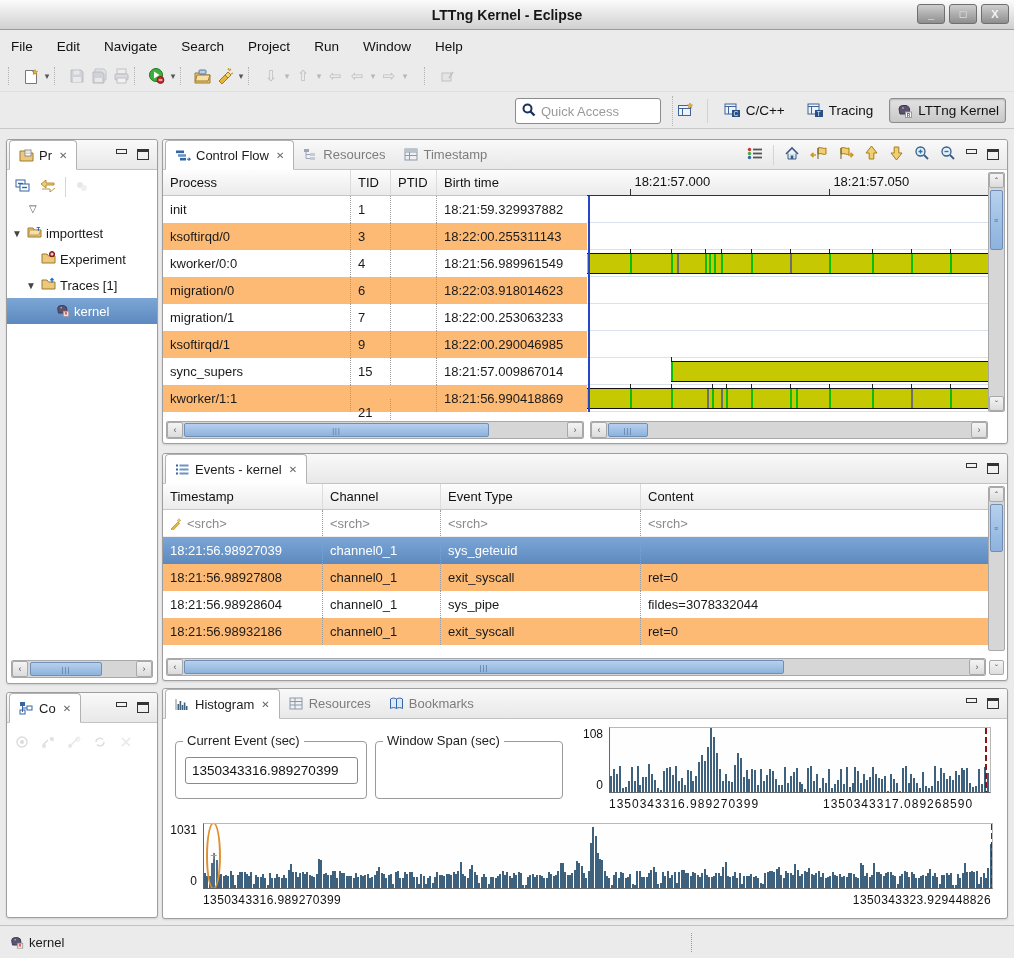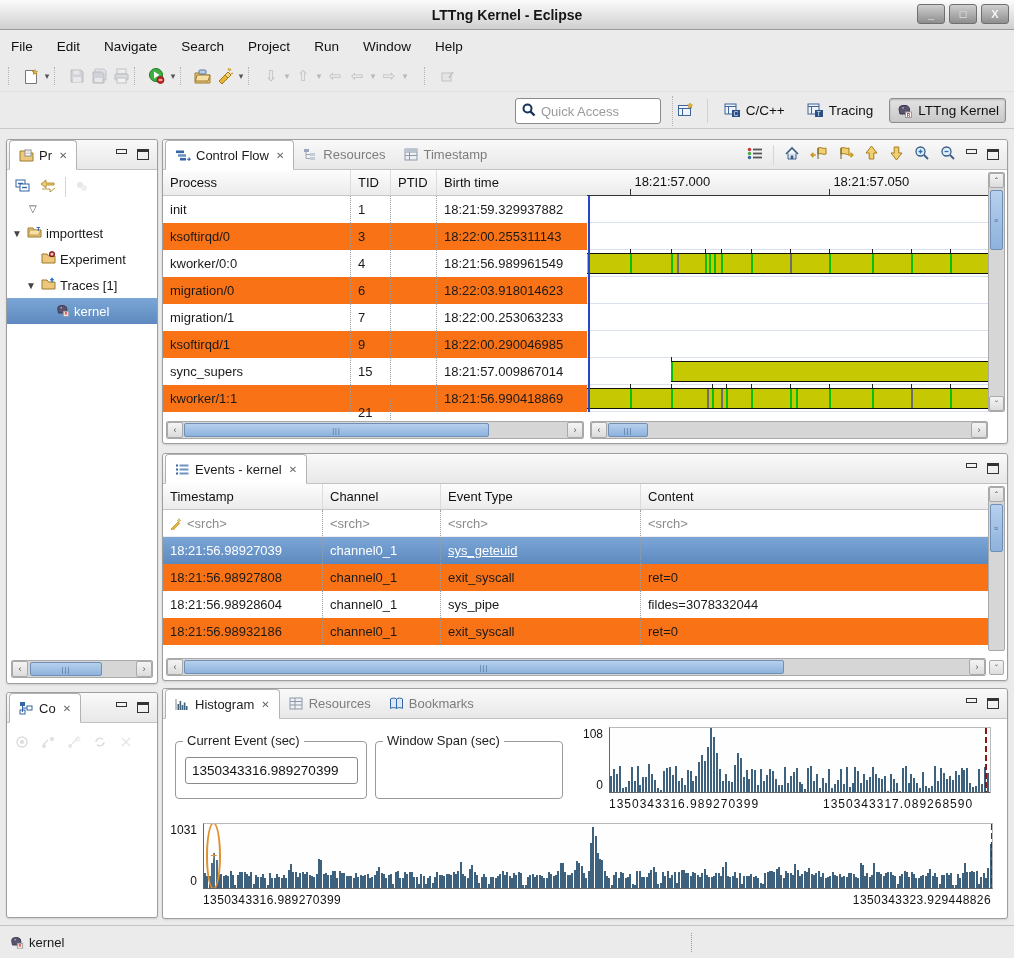--- a/index.html
+++ b/index.html
@@ -61,21 +61,21 @@
   .vscroll .sb-btn { left:0; width:15px; height:15px; }
   .sb-thumb { position:absolute; background:linear-gradient(#b7d0ee,#8db2dc); border:1px solid #6f8fb6; border-radius:2px;
     display:flex; align-items:center; justify-content:center; color:#4a6e9a; font-size:7px; letter-spacing:1px; }
   .hscroll .sb-thumb { top:1px; height:14px; }
   .vscroll .sb-thumb { left:1px; width:13px; }
 
   
   .thead { display:flex; background:linear-gradient(#fdfdfd,#ebebeb); border-bottom:1px solid #c6c6c6; height:26px; align-items:center; }
   .thead .hc { padding:0 7px; font-size:13px; color:#111; border-right:1px solid #dcdcdc; height:100%; display:flex; align-items:center; overflow:hidden; white-space:nowrap; }
   .trow { display:flex; height:27px; align-items:center; background:#fff; }
-  .trow.alt { background:#f97316; }
+  .trow.alt { background:#fdba74; }
   .trow .c { padding:0 7px; overflow:hidden; white-space:nowrap; height:100%; display:flex; align-items:center; border-right:1px dotted #9d9d9d; }
   .trow .c:last-child { border-right:none; }
   .trow.sel { background:linear-gradient(#7ba6d6,#5d89bf); color:#fff; }
   .srow { display:flex; height:27px; align-items:center; background:#fff; color:#8a8a8a; border-bottom:1px solid #eee; }
   .srow .c { padding:0 7px; border-right:1px dotted #9d9d9d; height:100%; display:flex; align-items:center; gap:4px; overflow:hidden; }
   .srow .c:last-child { border-right:none; }
 
   
   .cf-axis { position:absolute; height:26px; background:linear-gradient(#fdfdfd,#ebebeb); border-bottom:1px solid #333; }
   .cf-axis .alab { position:absolute; top:4px; font-size:13px; color:#111; white-space:nowrap; }
@@ -665,21 +665,21 @@
           <span>&lt;srch&gt;</span>
         </div>
       <div class="c" style="flex:1;">
           <span>&lt;srch&gt;</span>
         </div>
     </div>
     <div id="ev-rows">
         <div class="trow sel">
           <div class="c" style="width: 160px;">18:21:56.98927039</div>
           <div class="c" style="width: 118px;">channel0_1</div>
-          <div class="c" style="width: 200px; text-decoration: underline;">sys_geteuid</div>
+          <div class="c" style="width: 200px;">sys_geteuid</div>
           <div class="c" style="flex: 1 1 0%;"></div>
         </div>
         <div class="trow alt">
           <div class="c" style="width: 160px;">18:21:56.98927808</div>
           <div class="c" style="width: 118px;">channel0_1</div>
           <div class="c" style="width: 200px;">exit_syscall</div>
           <div class="c" style="flex: 1 1 0%;">ret=0</div>
         </div>
         <div class="trow">
           <div class="c" style="width: 160px;">18:21:56.98928604</div>

